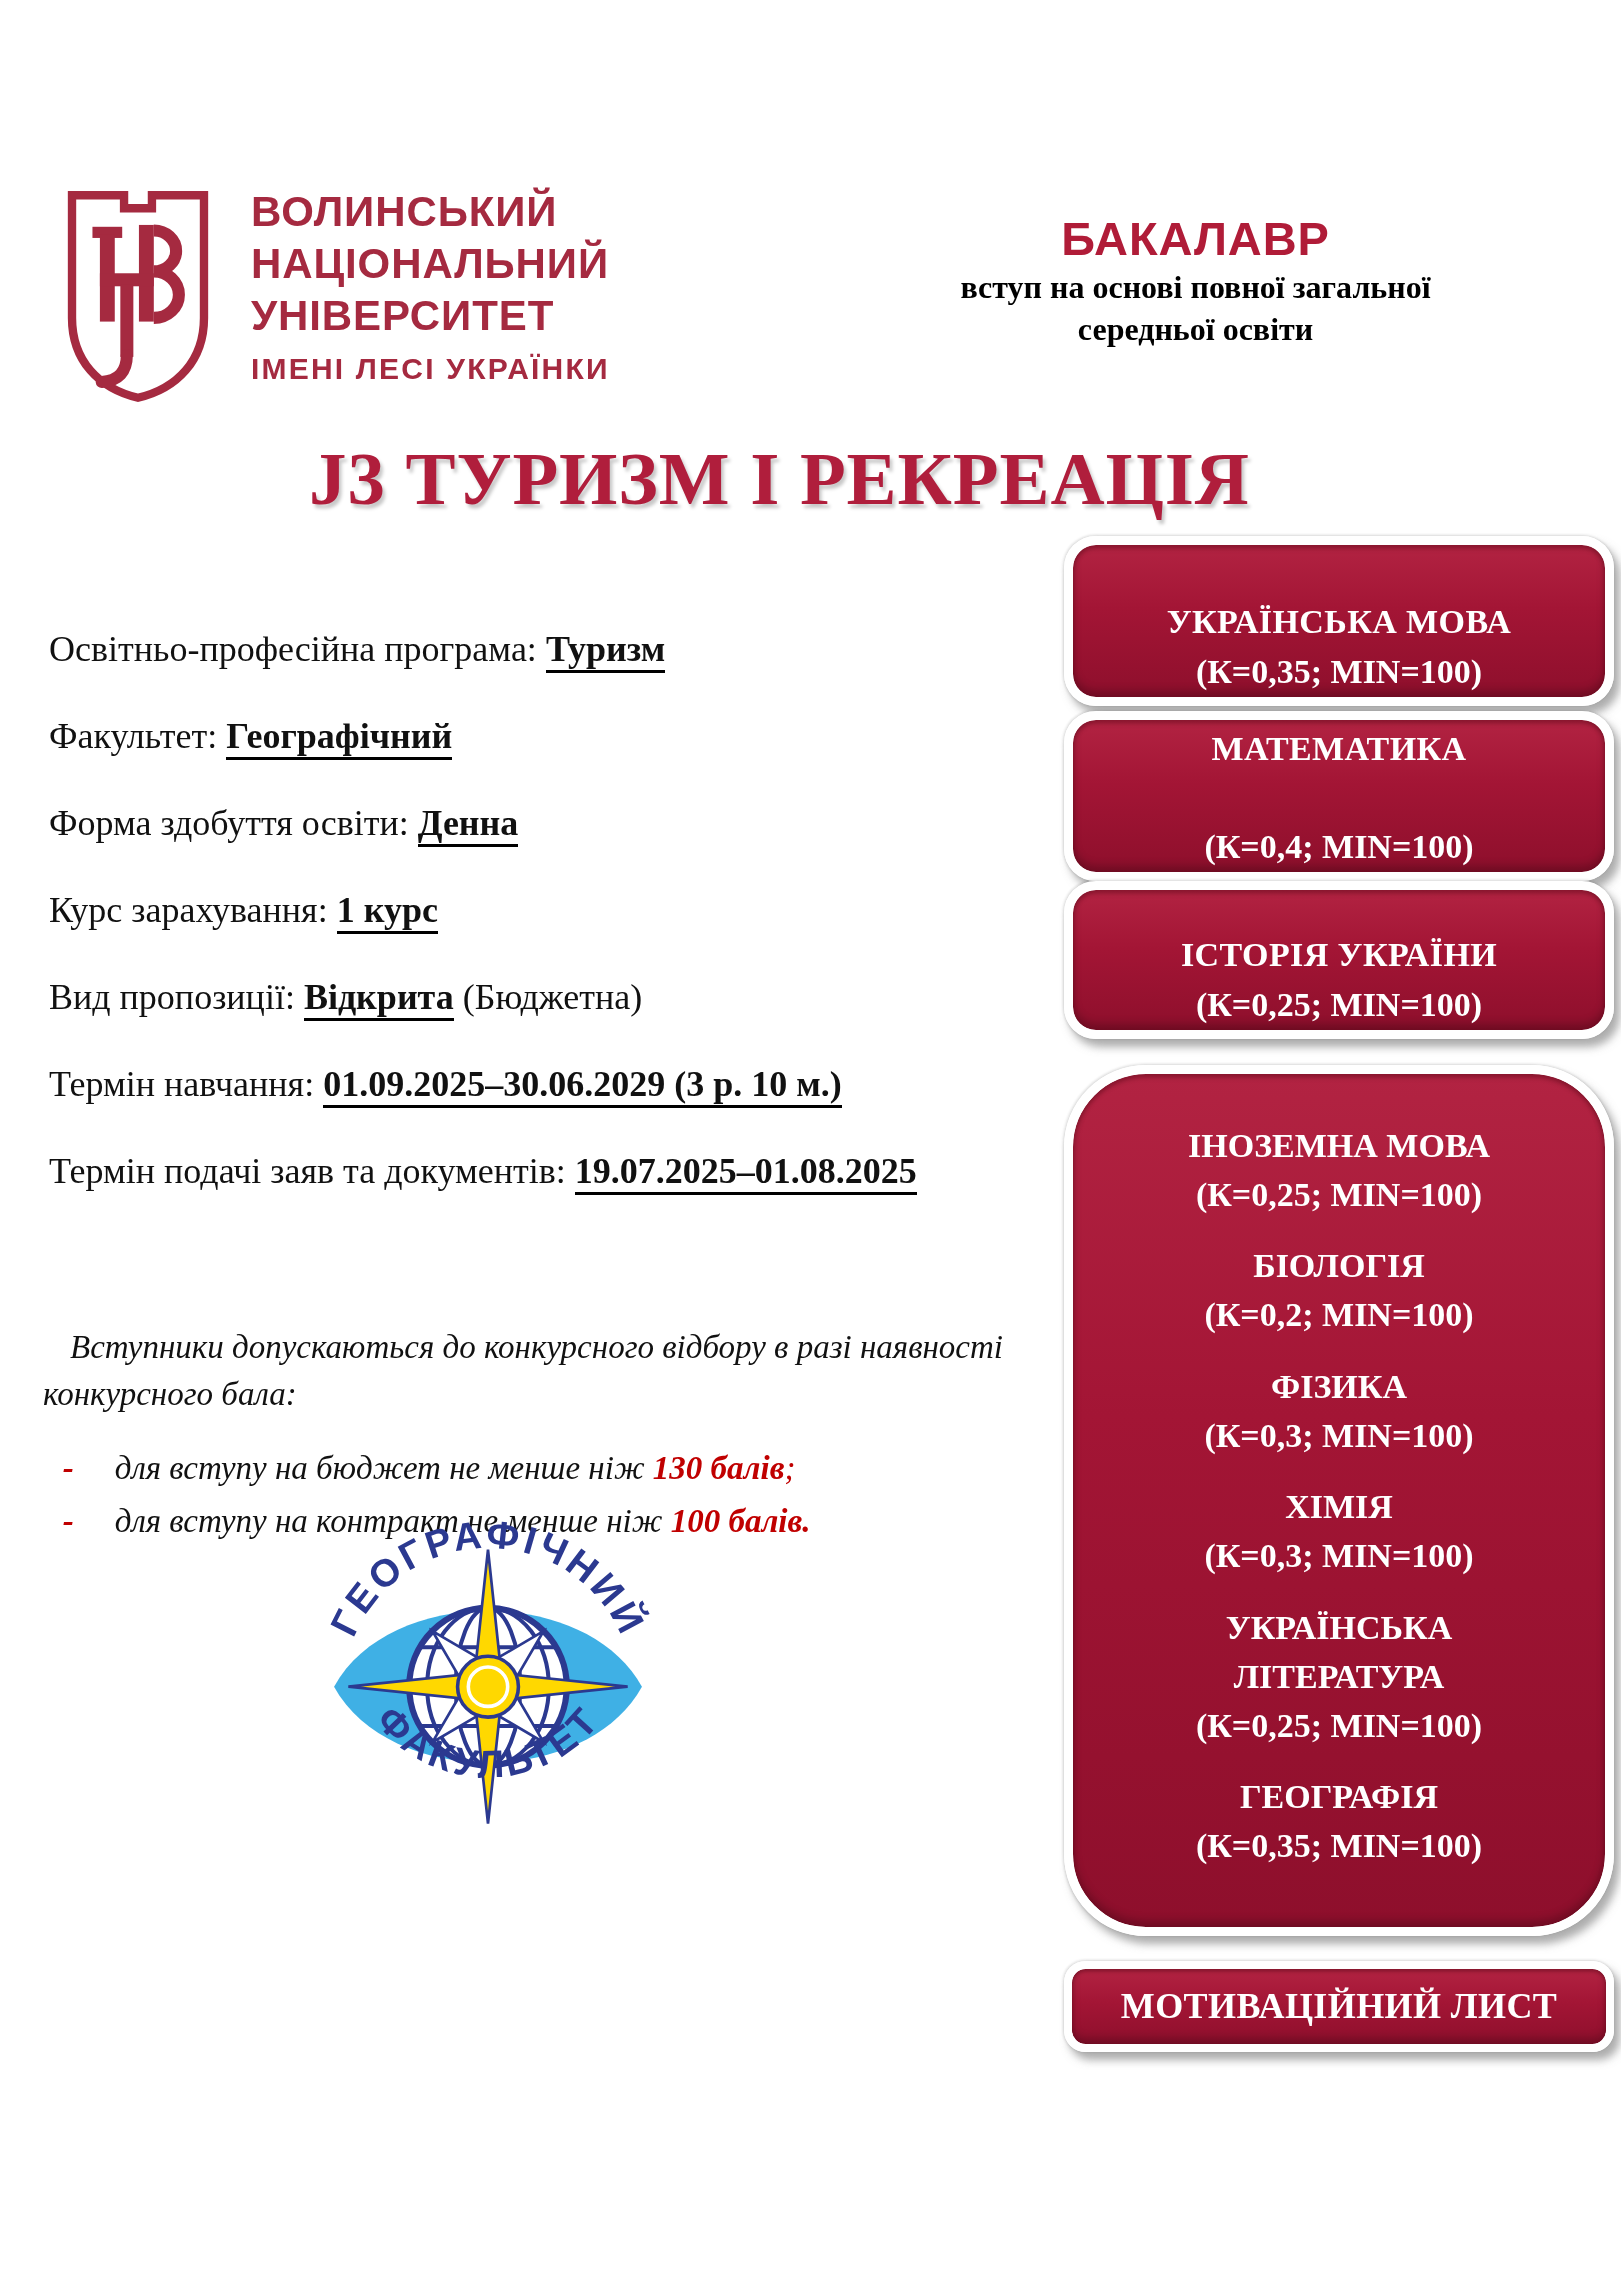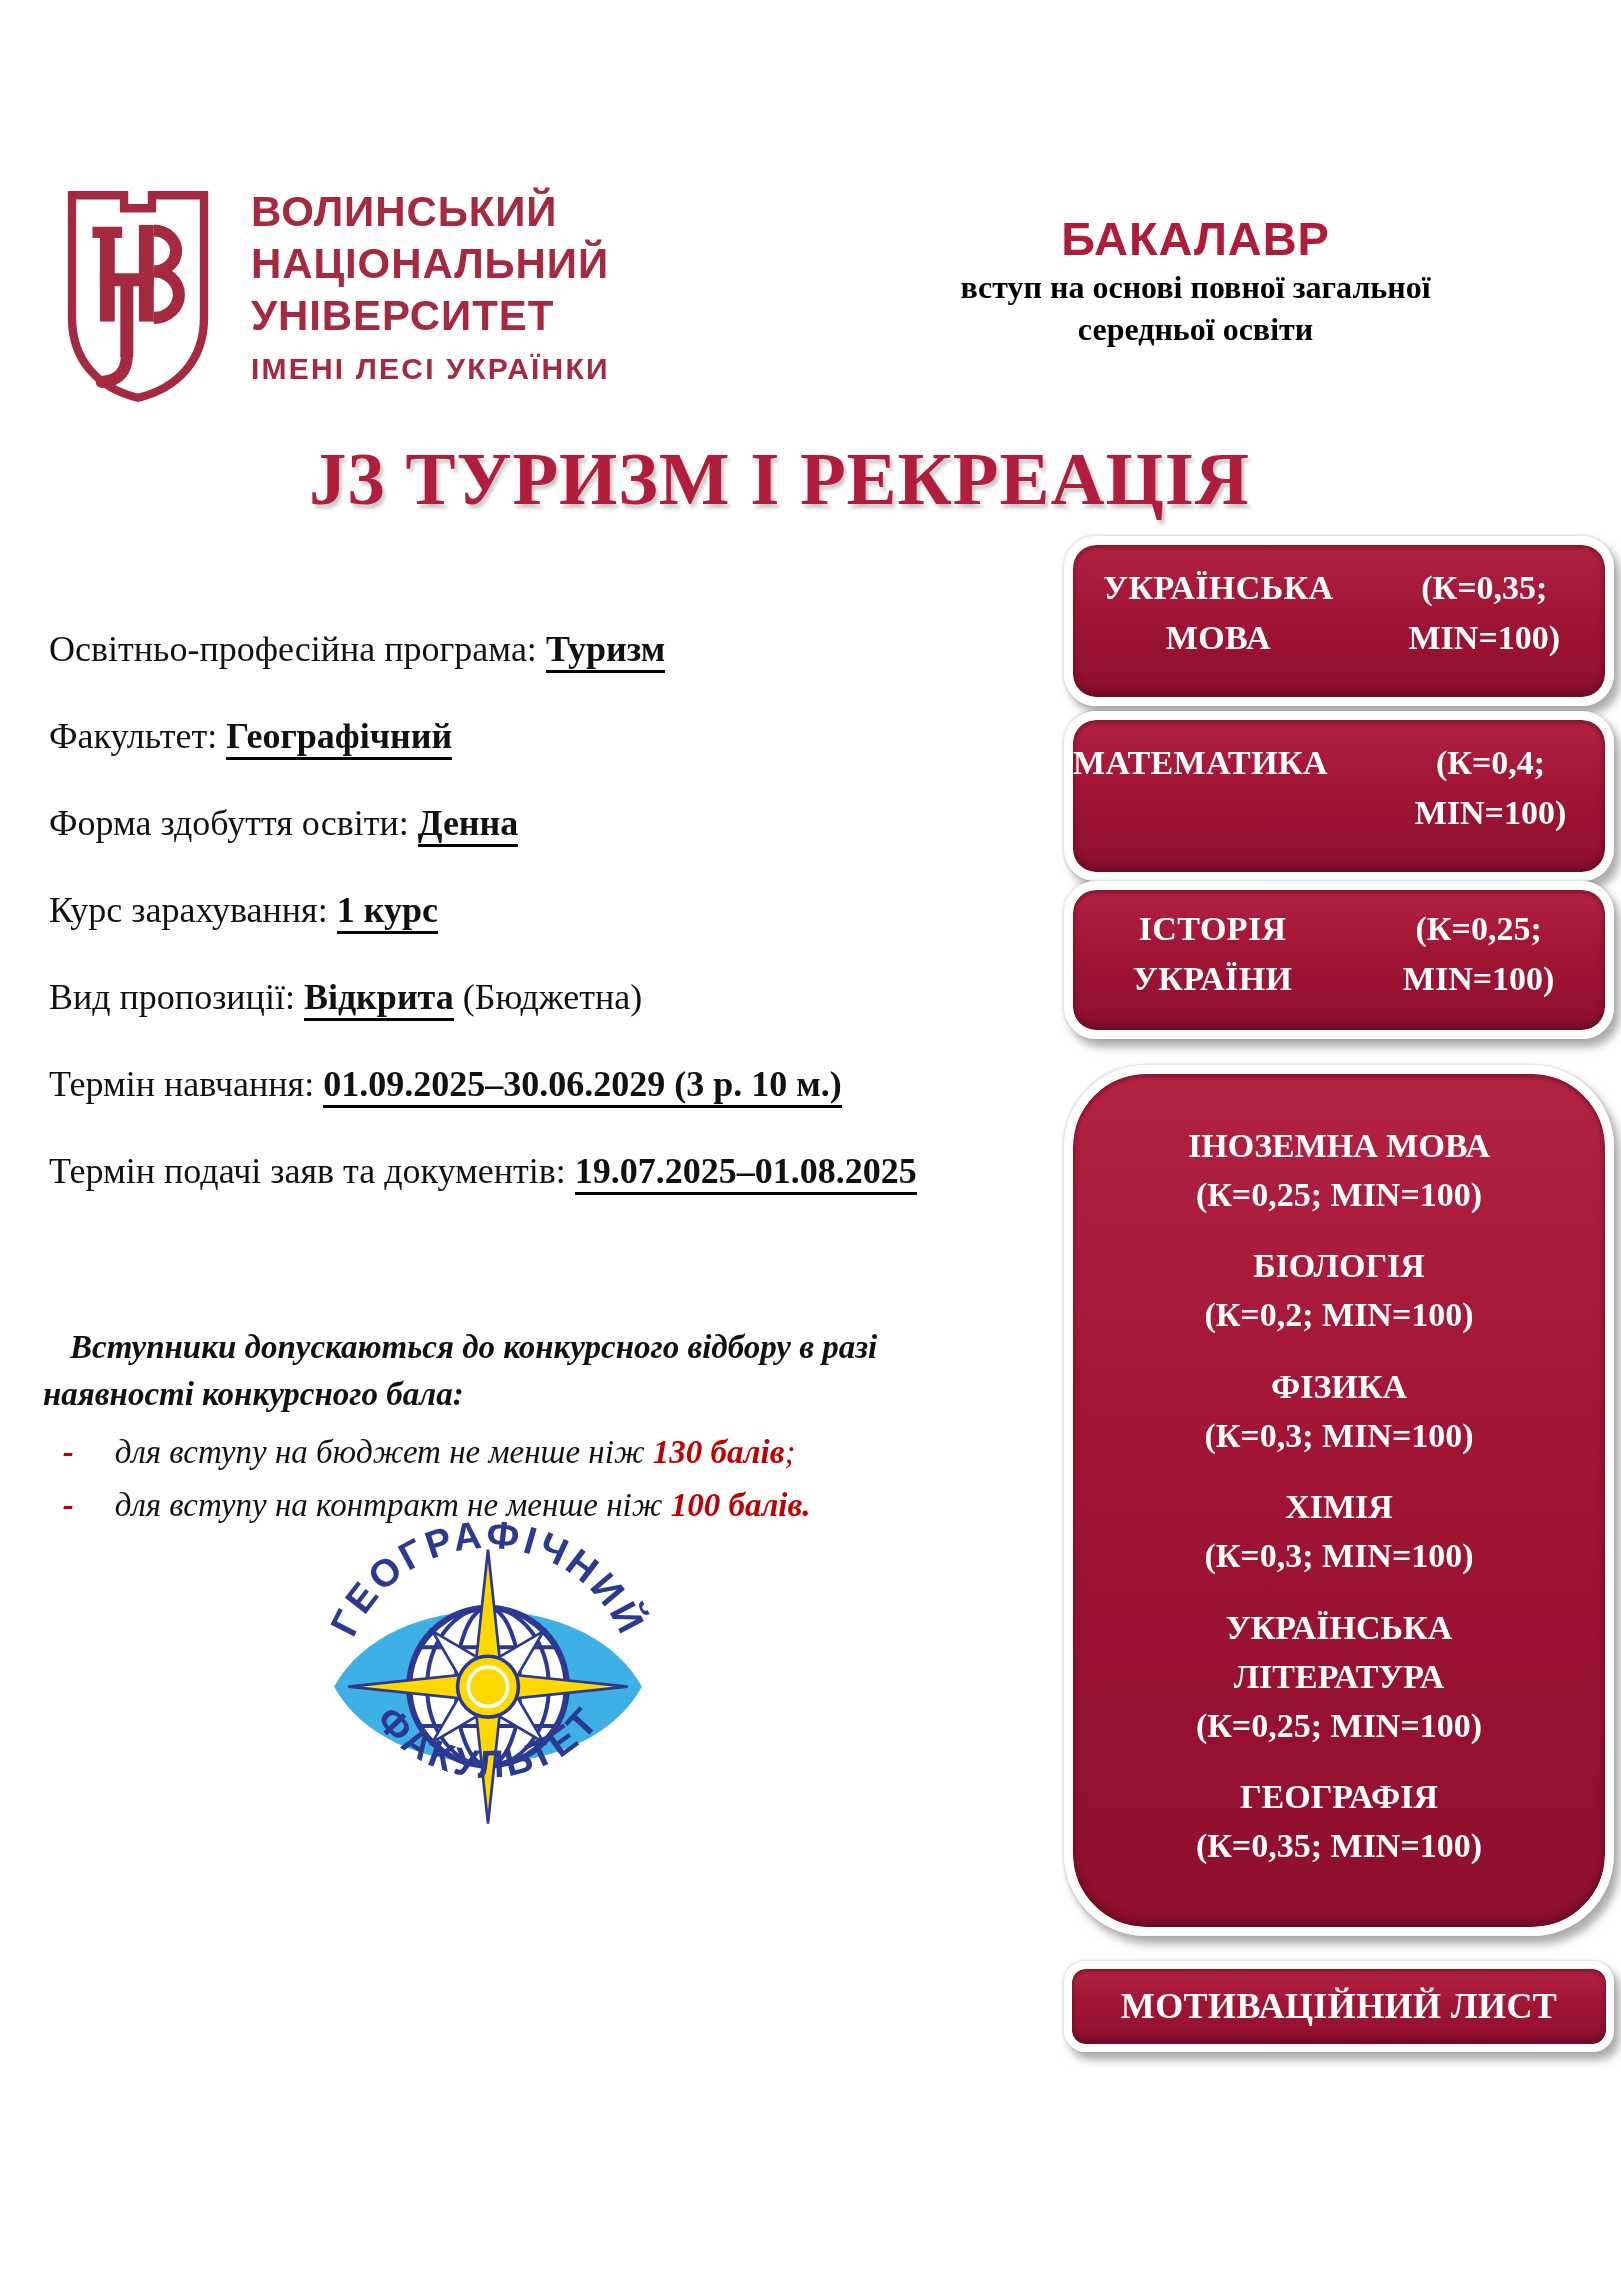--- a/index.html
+++ b/index.html
@@ -24,38 +24,38 @@
                  font-family:Liberation Serif, serif;font-weight:bold;font-size:75px;
                  color:#B01E3C;letter-spacing:0.9px;text-shadow:2.7px 3.6px 3.6px rgba(0,0,0,0.22);
                  white-space:nowrap;}
 
   
   .details{position:absolute;left:49px;top:627px;width:999px;font-size:36px;}
   .drow{margin-bottom:42px;line-height:45px;white-space:nowrap;}
   .dval{font-weight:bold;border-bottom:3.6px solid #000;padding-bottom:0.9px;}
 
   .note{position:absolute;left:43px;top:1324px;width:976px;font-style:italic;font-size:33px;line-height:47px;}
-  .note-intro{text-indent:27px;margin-bottom:12px;font-weight:bold;}
+  .note-intro{text-indent:27px;margin-bottom:28px;}
   .bullet{display:flex;margin-top:8px;line-height:45px;}
   .bullet .dash{color:#C00000;width:52px;padding-left:19.7px;font-weight:bold;flex:0 0 auto;}
   .bullet .hl{color:#C00000;font-weight:bold;}
   .bullet .tail{color:#C00000;}
 
   
   .fac-logo{position:absolute;left:309px;top:1503px;width:358px;height:345px;}
 
   
   .right-col{position:absolute;left:1064px;top:536px;width:550px;}
   .sbox{box-sizing:border-box;width:550px;border:9px solid #fff;border-radius:32px;
         background:linear-gradient(180deg,#b22342 0%,#a31535 42%,#8e0f2c 100%);
         background-clip:padding-box;
         box-shadow:5.4px 7.2px 9px rgba(105,105,105,.55), -0.9px -0.9px 2.7px rgba(0,0,0,.14),
                    inset 0 3.6px 4.5px rgba(60,0,12,.35), inset 0 -6.3px 9px rgba(0,0,0,.22);
         color:#fff;text-align:center;font-weight:bold;
-        display:flex;justify-content:flex-end;padding-top:18px;}
+        display:flex;flex-direction:column;justify-content:flex-end;padding-top:18px;}
   .sbox .s-name{font-size:34px;line-height:50px;letter-spacing:0.4px;}
   .sbox .s-coef{font-size:34px;line-height:50px;}
   .box1{height:170px;margin-bottom:4.5px;}
   .box2{height:170px;margin-bottom:0;gap:48px;}
   .box3{height:158px;margin-bottom:26px;padding-top:14.3px;}
   .bigbox{box-sizing:border-box;width:550px;height:871px;margin-bottom:25px;
         border:9px solid #fff;border-radius:82px;
         background:linear-gradient(180deg,#b22342 0%,#a31535 40%,#8e0f2c 100%);
         background-clip:padding-box;
         box-shadow:5.4px 7.2px 9px rgba(105,105,105,.55), -0.9px -0.9px 2.7px rgba(0,0,0,.14),

